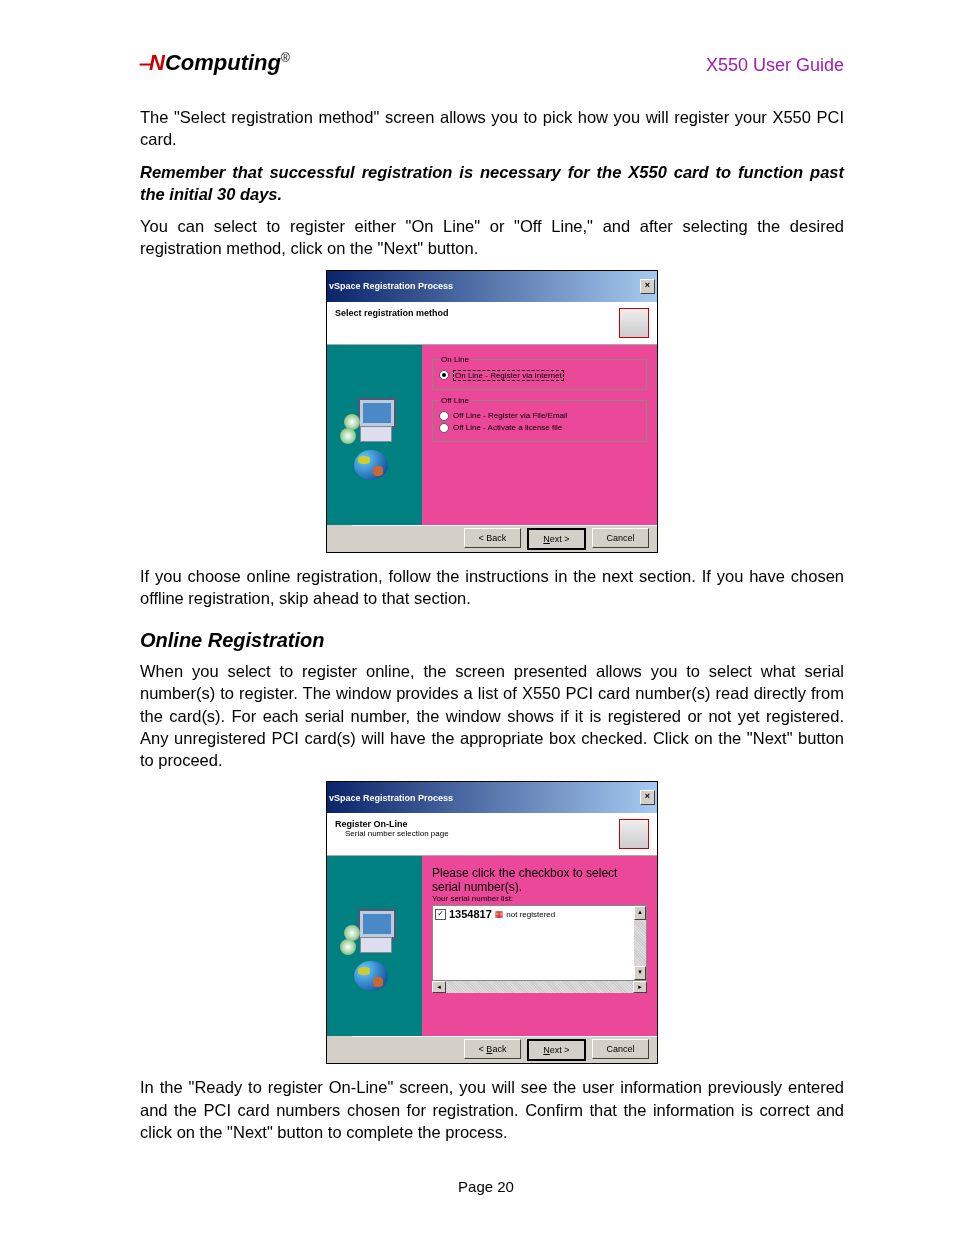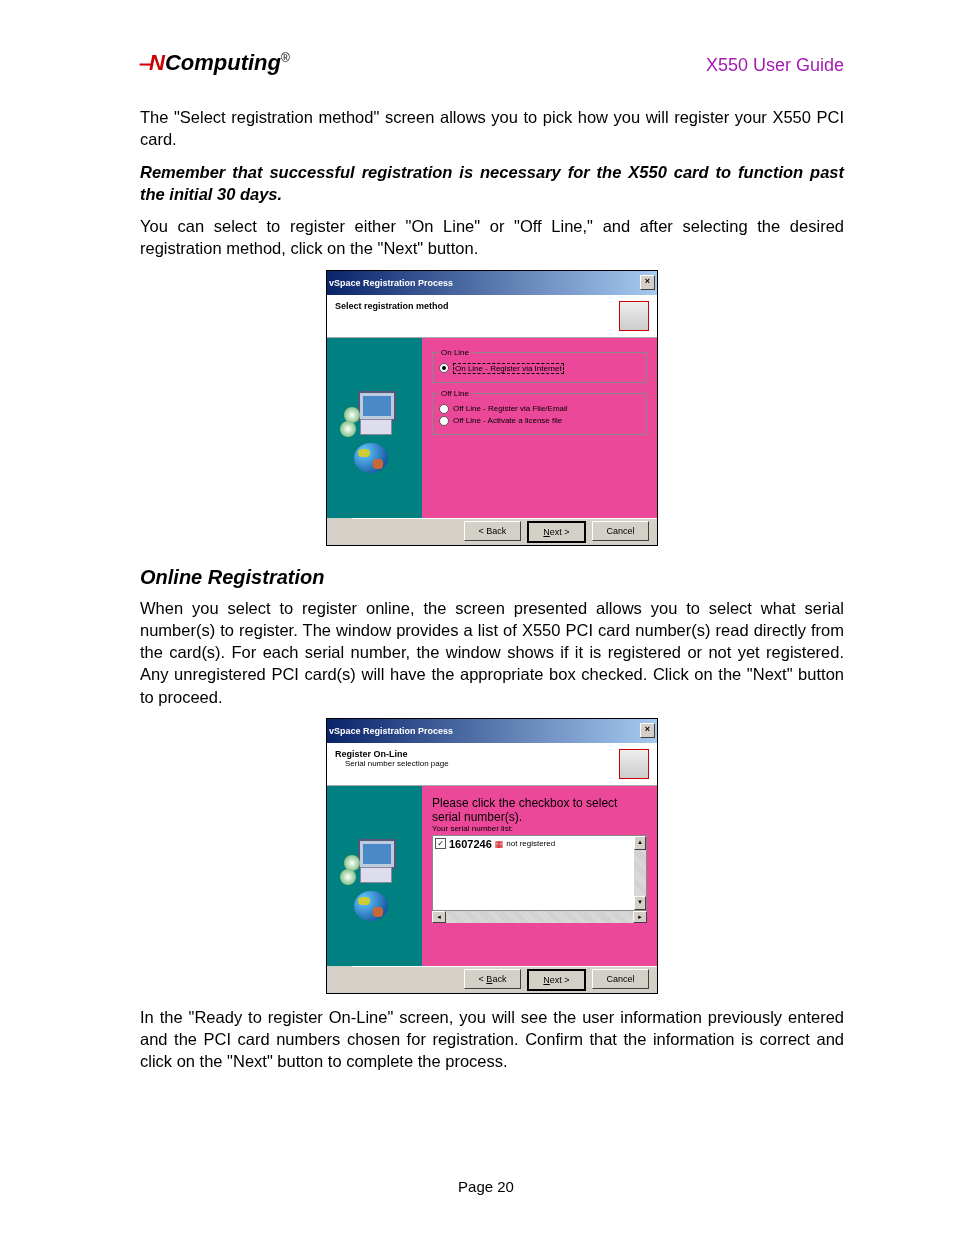--- a/index.html
+++ b/index.html
@@ -9,21 +9,21 @@
   .logo .red{color:#c00;}
   .logo .swoosh{color:#c00;font-style:normal;letter-spacing:-2px;}
   .logo .reg{font-size:12px;vertical-align:super;font-style:normal;font-weight:normal;}
   .guide{color:#a21caf;font-size:18px;}
   .body-text{font-size:16.5px;line-height:1.35;text-align:justify;margin:0 0 10px;}
   .bold-i{font-weight:bold;font-style:italic;}
   .h2{font-size:20px;font-weight:bold;font-style:italic;margin:20px 0 8px;}
   .footer{position:absolute;bottom:40px;left:9px;width:100%;text-align:center;font-size:15px;}
   
   .dialog{width:330px;margin:8px auto 12px;border:1px solid #000;background:#d4d0c8;font-family:Tahoma,Arial,sans-serif;font-size:9px;}
-  .titlebar{height:24px;background:linear-gradient(to right,#0a246a,#a6caf0);color:#fff;font-weight:bold;font-size:9px;display:flex;align-items:center;padding:0 2px;justify-content:space-between;}
+  .titlebar{height:31px;background:linear-gradient(to right,#0a246a,#a6caf0);color:#fff;font-weight:bold;font-size:9px;display:flex;align-items:center;padding:0 2px;justify-content:space-between;}
   .titlebar .close{width:13px;height:13px;background:#d4d0c8;color:#000;border:1px solid #fff;border-right-color:#404040;border-bottom-color:#404040;text-align:center;line-height:11px;font-size:9px;font-family:Arial;}
   .d-head{background:#fff;padding:6px 8px;display:flex;justify-content:space-between;align-items:flex-start;border-bottom:1px solid #aaa;gap:16px;}
   .d-head .ico{width:28px;height:28px;border:1px solid #c00;background:linear-gradient(#eee,#ccc);}
   .d-body{display:flex;min-height:180px;}
   .d-left{width:95px;background:#008080;display:flex;align-items:center;justify-content:center;}
   .d-right{flex:1;padding:10px;background:#ec4899;}
   fieldset{border:1px solid #888;margin:0 0 6px;padding:4px 6px 6px;font-size:8px;}
   legend{font-size:8px;padding:0 2px;}
   .radio-row{display:flex;align-items:center;gap:4px;margin:2px 0;font-size:8px;}
   .radio-dot{width:8px;height:8px;border:1px solid #555;border-radius:50%;background:#fff;display:inline-flex;align-items:center;justify-content:center;}
@@ -120,20 +120,21 @@
           </div>
       <div class="wbtn def">
             <span><span class="u">N</span>ext &gt;</span>
           </div>
       <div class="wbtn">
             <span>Cancel</span>
           </div>
     </div>
   </div>
 
+  <p class="body-text">If you choose online registration, follow the instructions in the next section.  If you have chosen offline registration, skip ahead to that section.</p>
 
   <div class="h2">Online Registration</div>
   <p class="body-text">When you select to register online, the screen presented allows you to select what serial number(s) to register. The window provides a list of X550 PCI card number(s) read directly from the card(s). For each serial number, the window shows if it is registered or not yet registered. Any unregistered PCI card(s) will have the appropriate box checked. Click on the "Next" button to proceed.</p>
 
   <div class="dialog">
     <div class="titlebar">
       <span>vSpace Registration Process</span>
       <span class="close">×</span>
     </div>
     <div class="d-head">
@@ -152,21 +153,21 @@
               <div class="cd b"></div>
           <div class="globe"></div>
         </div>
       </div>
       <div class="d-right">
         <div style="font-size:12px;margin-bottom:0;">Please click the checkbox to select serial number(s).</div>
         <div style="font-size:8px;margin-bottom:2px;">Your serial number list:</div>
         <div class="listbox">
           <div class="row">
             <span class="chk">✓</span>
-            <span class="serial">1607246</span>
+            <span class="serial">1354817</span>
             <span style="color:#c00;font-size:9px;">▦</span>
             <span>not registered</span>
           </div>
           <div class="scroll">
             <div class="ar">▴</div>
             <div class="ar bot">▾</div>
           </div>
         </div>
         <div class="hscroll">
           <div class="ar">◂</div>

